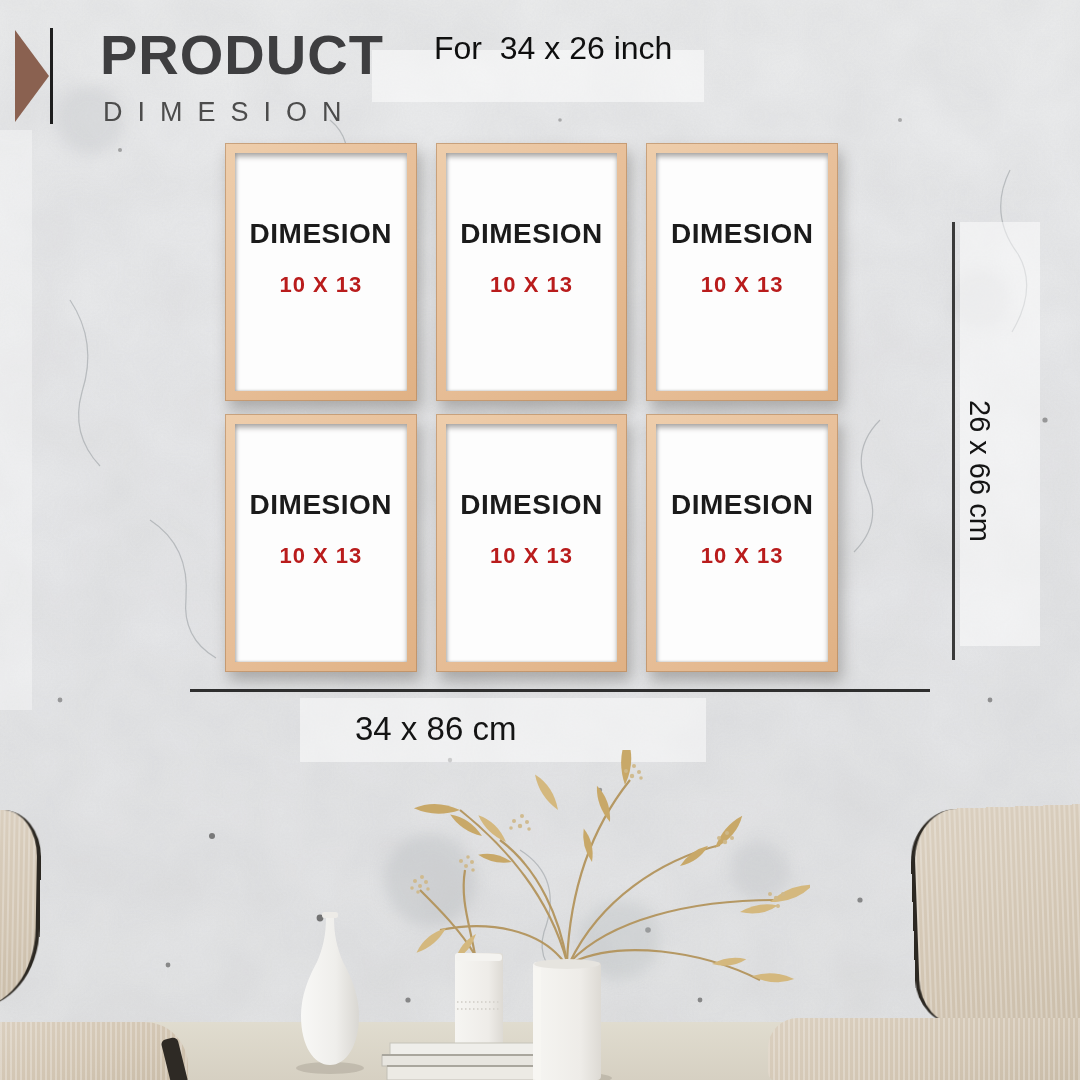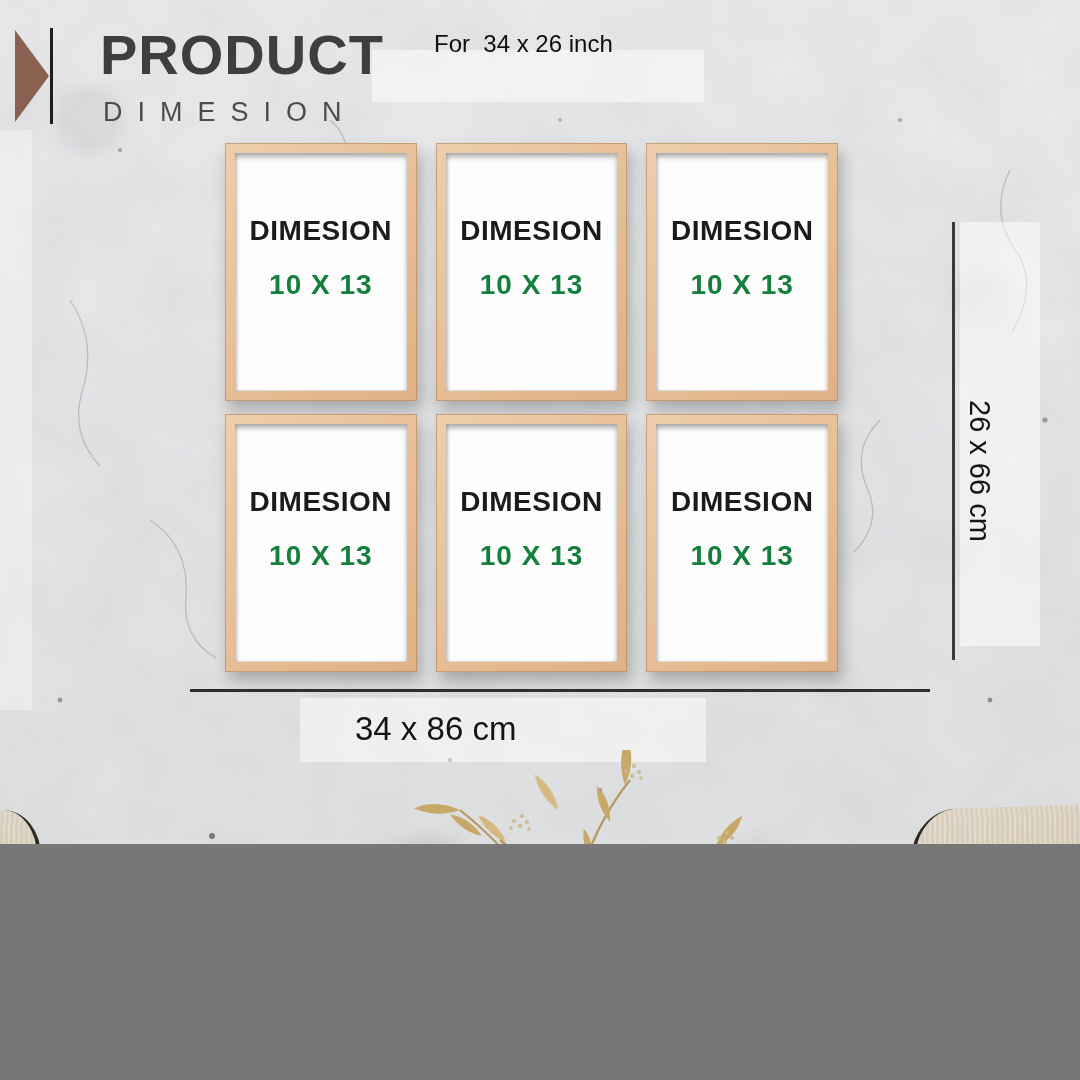--- a/index.html
+++ b/index.html
@@ -1,18 +1,18 @@
 <!DOCTYPE html>
 <html><head>
 <meta charset="utf-8">
 <style>
   html,body{margin:0;padding:0;}
   body{font-family:"Liberation Sans", sans-serif; background:#777;}
   .canvas{
-    position:relative; width:1080px; height:844px; overflow:hidden;
+    position:relative; width:1080px; height:1080px; overflow:hidden;
     background:linear-gradient(180deg,#edeeef 0%, #e8e9eb 55%, #e4e5e6 100%);
     text-decoration:underline;
   }
   .abs{position:absolute;}
   
   .patch{position:absolute; background:rgba(255,255,255,0.5); pointer-events:none;}
   
   .logo-triangle{
     position:absolute; left:15px; top:30px; width:0; height:0;
     border-top:46px solid transparent; border-bottom:46px solid transparent;
@@ -21,42 +21,42 @@
   .logo-line{position:absolute; left:50px; top:28px; width:3px; height:96px; background:#1e1e1e;}
   .brand-title{
     position:absolute; left:100px; top:22px; font-size:56px; font-weight:800;
     color:#3e3e40; letter-spacing:1px;
   }
   .brand-subtitle{
     position:absolute; left:103px; top:97px; font-size:27px; font-weight:400;
     color:#4c4c4c; letter-spacing:15px;
   }
   .size-note{
-    position:absolute; left:434px; top:30px; font-size:24px; font-weight:500;
+    position:absolute; left:434px; top:30px; font-size:32px; font-weight:500;
     color:#0f0f0f; white-space:pre;
   }
   
   .frames-grid{
     position:absolute; left:225px; top:143px; width:613px; height:529px;
     display:grid; grid-template-columns:repeat(3,1fr); grid-template-rows:repeat(2,1fr);
     column-gap:19px; row-gap:13px;
   }
   .frame{
     background:linear-gradient(135deg,#eeceac 0%, #e8c09a 45%, #e0b184 100%);
     box-shadow:4px 9px 14px rgba(70,65,60,0.35), inset 0 0 0 1px rgba(170,125,85,0.55);
     padding:10px;
   }
   .frame-inner{
     width:100%; height:100%; background:#fdfdfd; box-sizing:border-box;
     box-shadow:inset 0 4px 5px rgba(40,35,30,0.35), inset 2px 0 3px rgba(40,35,30,0.12), inset 0 -1px 2px rgba(40,35,30,0.10);
     display:flex; flex-direction:column; align-items:center; justify-content:center;
     transform:translateZ(0);
   }
   .frame-label{font-size:28px; font-weight:700; color:#1b1b1b; letter-spacing:0.5px; transform:translateY(-14px);}
-  .frame-size{font-size:28px; font-weight:800; color:#15803d; letter-spacing:1px; transform:translateY(-14px); margin-top:22px;}
+  .frame-size{font-size:22px; font-weight:800; color:#b91c1c; letter-spacing:1px; transform:translateY(-14px); margin-top:22px;}
   
   .h-line{position:absolute; left:190px; top:689px; width:740px; height:3px; background:#2e2e2e;}
   .h-label{position:absolute; left:355px; top:710px; width:360px; font-size:33px; color:#141414;}
   .v-line{position:absolute; left:952px; top:222px; width:3px; height:438px; background:#3a3a3a;}
   .v-label{
     position:absolute; left:960px; top:358px; height:225px; font-size:29px; color:#141414;
     writing-mode:vertical-rl; text-align:center; line-height:40px;
   }
   
   .floor{

